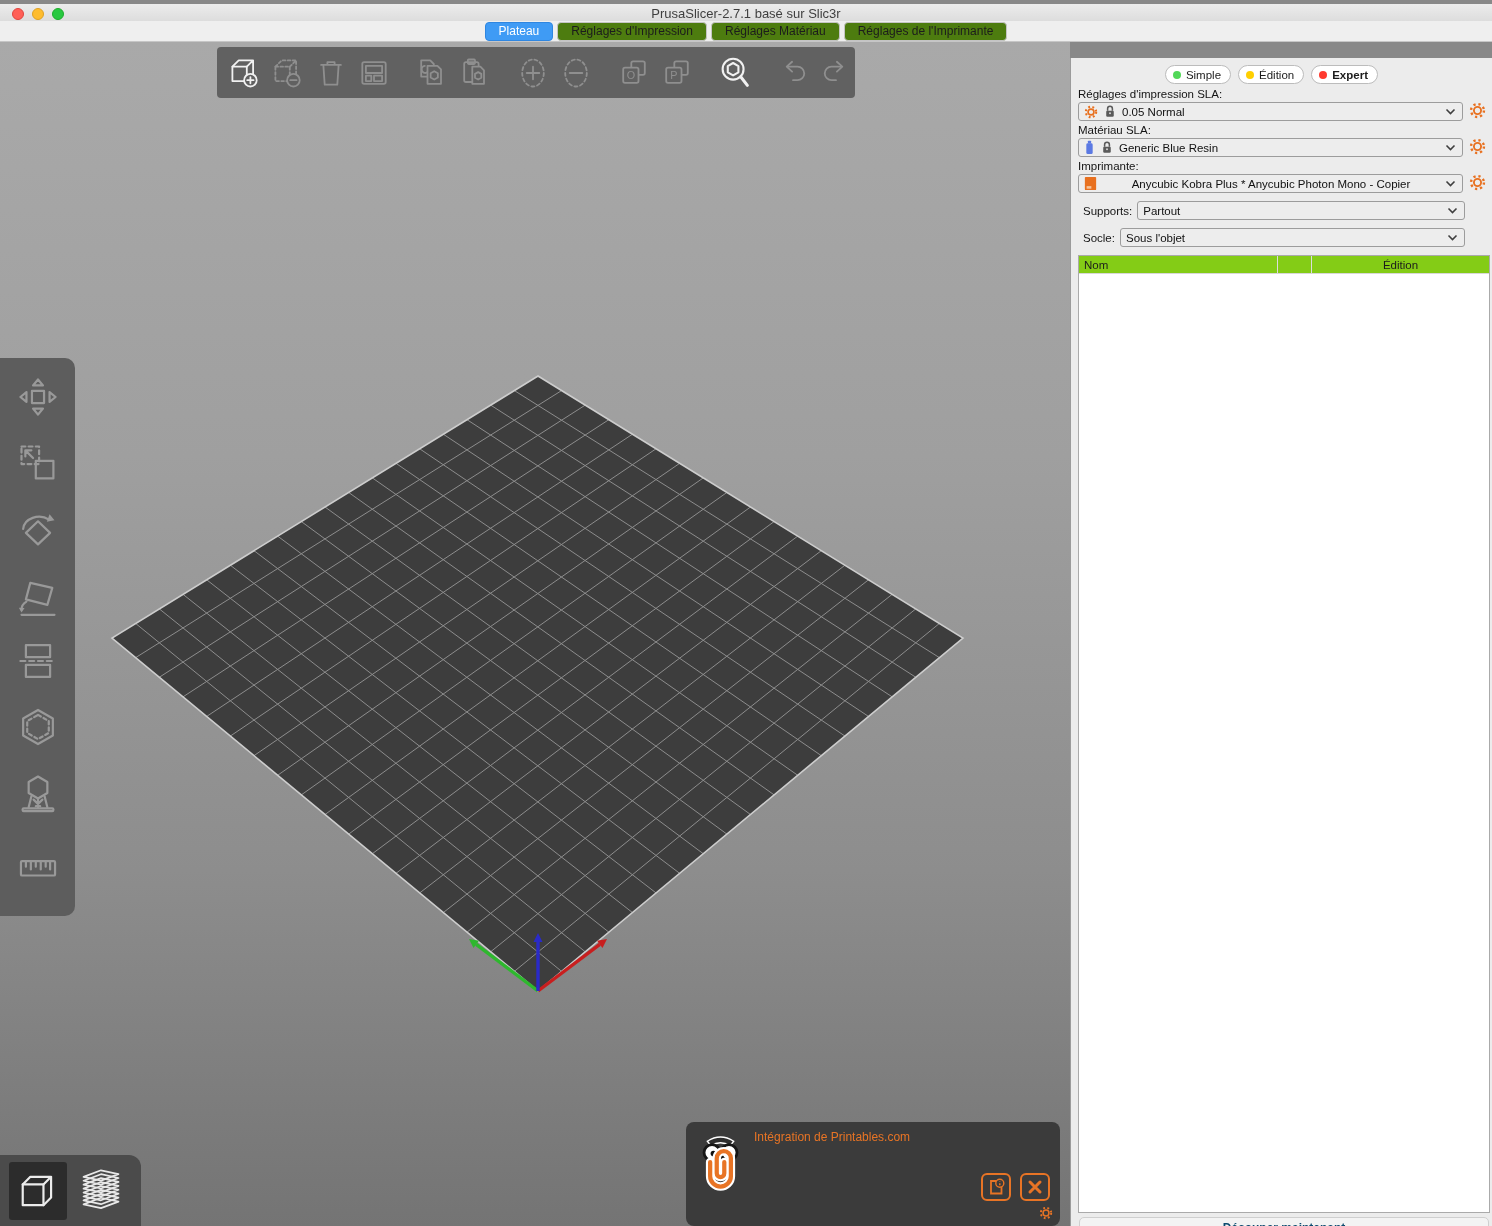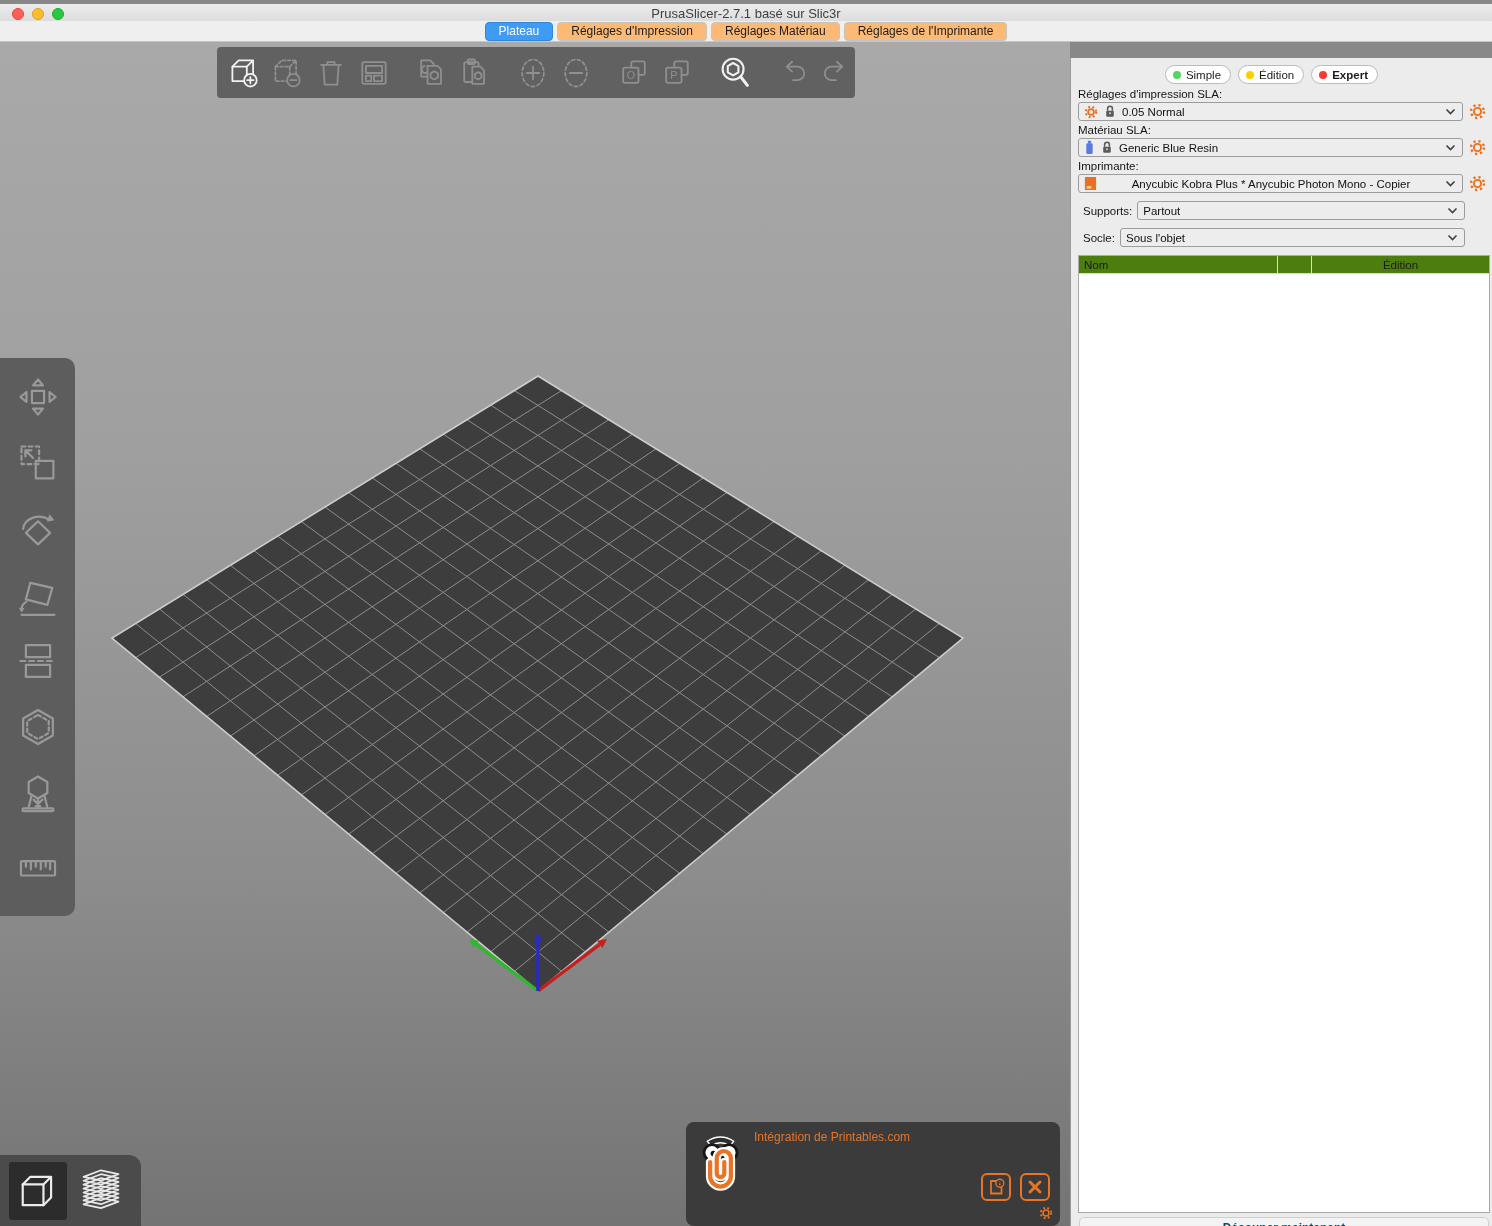--- a/index.html
+++ b/index.html
@@ -8,21 +8,21 @@
   
   .titlebar{position:absolute;top:4px;left:0;right:0;height:20px;background:linear-gradient(#ececec,#dadada);border-bottom:1px solid #cfcfcf;}
   .traffic{position:absolute;left:12px;top:4px;display:flex;gap:8px;}
   .tl{width:12px;height:12px;border-radius:50%;box-sizing:border-box;}
   .tl.red{background:#ff5f57;border:1px solid #e0443e;}
   .tl.yellow{background:#febc2e;border:1px solid #dea123;}
   .tl.green{background:#28c840;border:1px solid #1dad2b;}
   .title{text-align:center;font-size:13px;line-height:20px;color:#3f3f3f;}
   
   .tabstrip{position:absolute;top:21px;left:0;right:0;height:20px;background:#efefef;border-bottom:1px solid #c6c6c6;display:flex;justify-content:center;align-items:center;gap:4px;}
-  .tab{height:17px;line-height:17px;padding:0 13px;font-size:12px;color:#1c1c1c;background:#fdba74;border:1px solid #c4c4c4;border-radius:4px;}
+  .tab{height:17px;line-height:17px;padding:0 13px;font-size:12px;color:#1c1c1c;background:#4d7c0f;border:1px solid #c4c4c4;border-radius:4px;}
   .tab.active{background:#3f9bf5;border-color:#2f86e0;color:#fff;}
   
   .main{position:absolute;top:42px;left:0;right:0;bottom:0;}
   .viewport{position:absolute;left:0;top:0;width:1070px;height:1184px;overflow:hidden;
     background:linear-gradient(180deg,#a9a9a9 0%,#9f9f9f 35%,#8d8d8d 70%,#747474 100%);}
   #bed-svg{position:absolute;left:0;top:0;}
   
   .top-toolbar{position:absolute;left:217px;top:5px;width:638px;height:51px;background:#616161;border-radius:4px;display:flex;align-items:center;padding:0 9px;box-sizing:border-box;}
   .tt-btn{width:38px;height:40px;display:flex;align-items:center;justify-content:center;color:#8f8f8f;margin-right:5px;flex:none;}
   .tt-btn.on{color:#f1f1f1;}
@@ -43,29 +43,29 @@
   .notif-actions{display:flex;align-items:center;gap:9px;margin-left:3px;margin-top:26px;}
   .nbtn{width:30px;height:28px;border:2.5px solid #e87425;border-radius:6px;display:flex;align-items:center;justify-content:center;background:transparent;padding:0;}
   .notif-gear{position:absolute;right:7px;bottom:6px;width:14px;height:14px;}
   
   .sidepanel{position:absolute;left:1070px;top:16px;width:422px;height:1184px;background:#ececec;border-left:1px solid #9b9b9b;box-sizing:border-box;display:flex;flex-direction:column;padding:7px 0 4px 0;}
   .mode-row{display:flex;justify-content:flex-end;padding-right:114px;gap:7px;margin-bottom:1px;}
   .mode-btn{display:flex;align-items:center;gap:5px;height:19px;padding:0 9px 0 7px;background:#fff;border:1px solid #bcbcbc;border-radius:10px;font-size:11.5px;color:#1c1c1c;box-sizing:border-box;}
   .mode-btn.active{font-weight:bold;}
   .dot{width:8px;height:8px;border-radius:50%;flex:none;}
   .field-label{font-size:11.5px;color:#141414;margin:3px 0 2px 7px;}
-  .combo-row{display:flex;align-items:center;margin-left:7px;padding-right:6px;}
+  .combo-row{display:flex;align-items:flex-start;margin-left:7px;padding-right:6px;}
   .combo{flex:1;height:19px;background:#ededed;border:1px solid #9c9c9c;border-radius:3px;display:flex;align-items:center;padding:0 6px 0 5px;gap:6px;box-sizing:border-box;font-size:11.5px;color:#101010;min-width:0;}
   .combo .val{flex:1;white-space:nowrap;overflow:hidden;}
   .combo .val.center{text-align:center;}
   .gear-after{width:17px;height:17px;margin-left:6px;flex:none;}
   .inline-row{display:flex;align-items:center;margin:8px 27px 0 12px;gap:5px;justify-content:center;}
   .inline-row .field-label{margin:0;}
   .obj-list{flex:1;margin:8px 2px 0 7px;background:#fff;border:1px solid #aaa;display:flex;flex-direction:column;min-height:0;}
-  .list-header{height:17px;display:flex;border-bottom:1px solid #d8d8d8;background:#4d7c0f;font-size:11.5px;color:#1c1c1c;align-items:stretch;flex:none;}
+  .list-header{height:17px;display:flex;border-bottom:1px solid #d8d8d8;background:#84cc16;font-size:11.5px;color:#1c1c1c;align-items:stretch;flex:none;}
   .col-nom{flex:1;padding-left:5px;border-right:1px solid #dcdcdc;display:flex;align-items:center;}
   .col-mid{width:33px;border-right:1px solid #dcdcdc;}
   .col-edit{width:177px;display:flex;align-items:center;justify-content:center;}
   .list-body{flex:1;background:#fff;}
   .slice-btn{height:19px;margin:4px 3px 0 8px;background:#f3f3f3;border:1px solid #cfcfcf;border-radius:5px;color:#0c4a6e;font-size:12px;font-weight:600;display:flex;align-items:center;justify-content:center;}
 </style>
 </head>
 <body>
 
 <div class="window">

